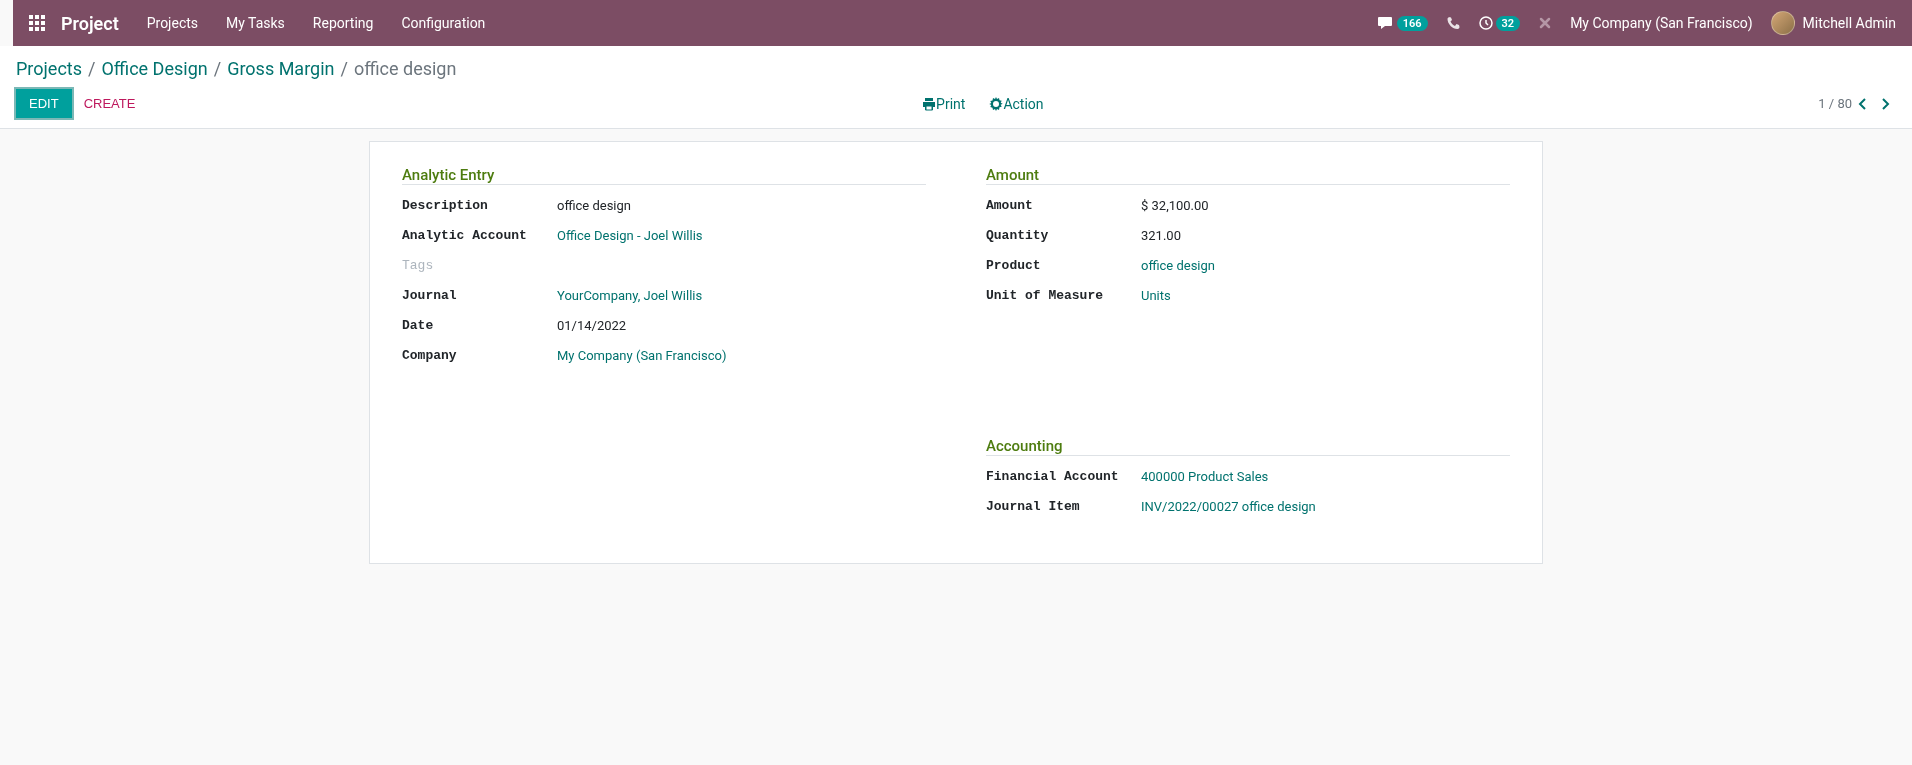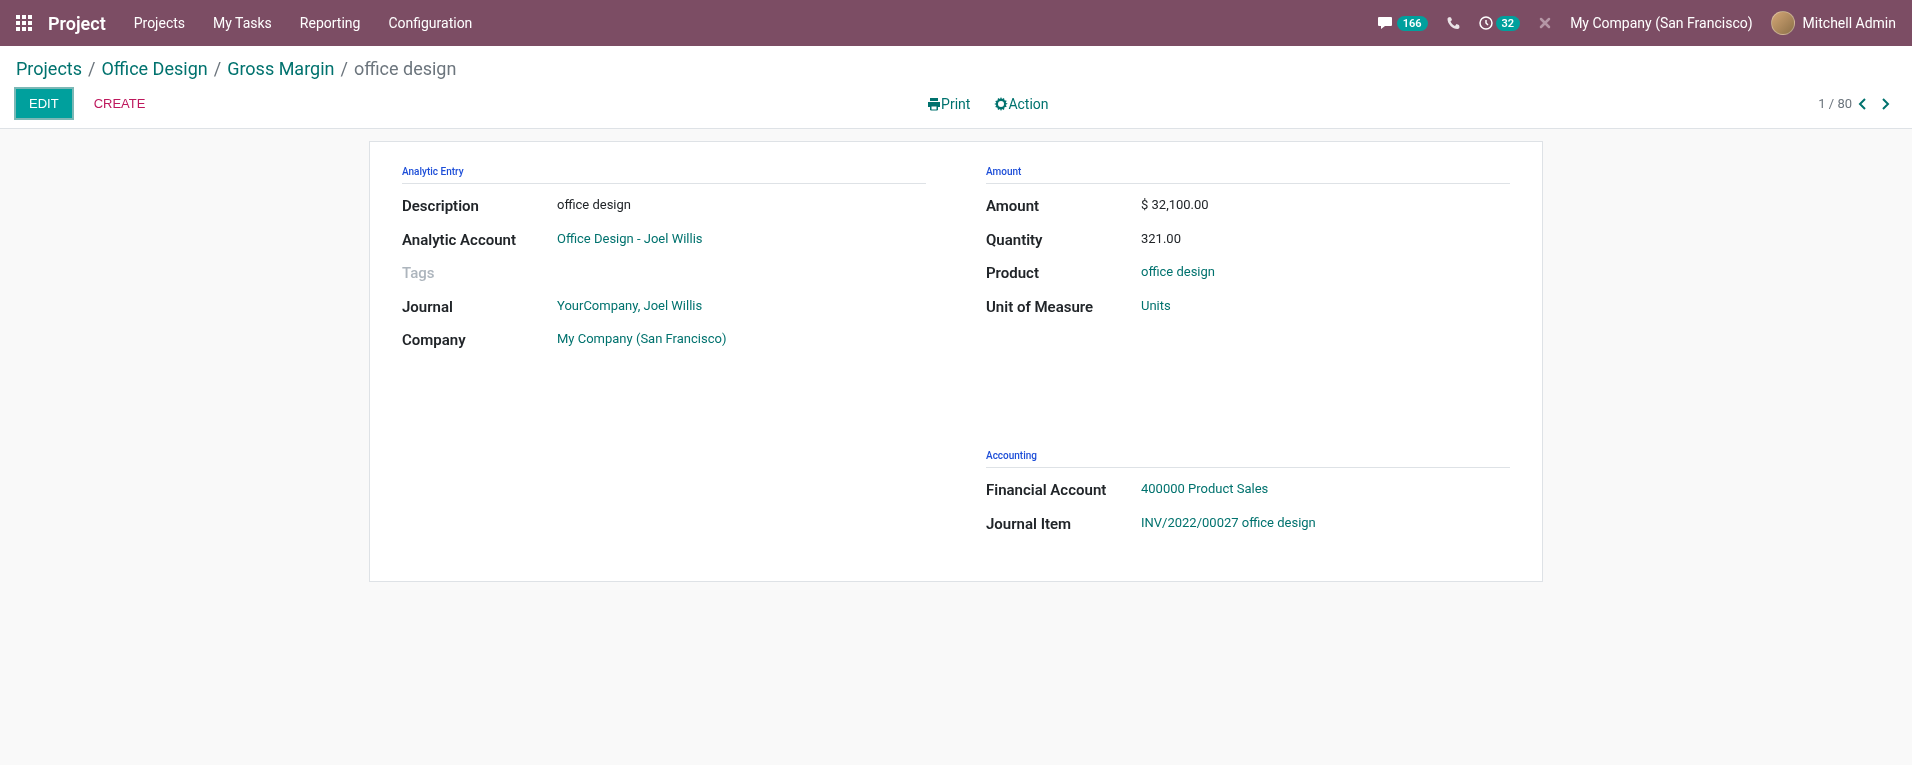--- a/index.html
+++ b/index.html
@@ -1,51 +1,51 @@
 <!DOCTYPE html>
 <html><head>
 <meta charset="utf-8">
 <style>
 * { margin: 0; padding: 0; box-sizing: border-box; }
 body { font-family: -apple-system, BlinkMacSystemFont, "Segoe UI", Roboto, "Helvetica Neue", Arial, sans-serif; font-size: 14px; color: #4c4c4c; background: #f9f9f9; }
-.topbar { background: #7c4d64; color: #fff; height: 46px; display: flex; align-items: center; padding: 0 16px; }
+.topbar { background: #7c4d64; color: #fff; height: 46px; display: flex; align-items: center; padding: 0 16px; margin-left: 13px; }
 .apps-icon { display: grid; grid-template-columns: repeat(3, 4px); grid-template-rows: repeat(3, 4px); gap: 2px; margin-right: 16px; cursor: pointer; }
 .apps-icon span { background: #fff; width: 4px; height: 4px; }
 .brand { font-size: 18px; font-weight: 600; margin-right: 28px; }
 .nav-items { display: flex; gap: 28px; }
 .nav-item { color: #fff; cursor: pointer; font-size: 14px; }
 .topbar-right { margin-left: auto; display: flex; align-items: center; gap: 18px; }
 .msg-icon { position: relative; cursor: pointer; display: flex; align-items: center; }
 .badge { background: #00a09d; color: #fff; border-radius: 10px; padding: 1px 6px; font-size: 11px; font-weight: 600; margin-left: 2px; }
 .phone-icon, .activity-icon, .x-icon { cursor: pointer; color: #fff; opacity: 0.85; font-size: 15px; }
 .company-name { cursor: pointer; font-size: 14px; }
 .user-block { display: flex; align-items: center; gap: 8px; cursor: pointer; justify-content: space-between; }
 .avatar { width: 24px; height: 24px; border-radius: 50%; background: linear-gradient(135deg, #d4a776 0%, #8b6f47 100%); border: 1px solid rgba(255,255,255,0.3); }
 .control-panel { background: #fff; border-bottom: 1px solid #dee2e6; padding: 12px 16px 10px; }
 .breadcrumbs { font-size: 18px; color: #6c757d; margin-bottom: 10px; display: flex; gap: 6px; align-items: center; flex-wrap: wrap; }
 .breadcrumbs a { color: #00726e; text-decoration: none; cursor: pointer; }
 .breadcrumbs .sep { color: #6c757d; }
 .breadcrumbs .current { color: #6c757d; }
 .cp-bottom { display: flex; align-items: center; }
-.cp-left { display: flex; gap: 10px; }
+.cp-left { display: flex; }
 .btn { border: none; cursor: pointer; font-size: 13px; padding: 6px 12px; font-weight: 500; }
 .btn-primary { background: #00a09d; color: #fff; border: 1px solid #00a09d; outline: 2px solid #7bb8b6; outline-offset: 0; }
 .btn-secondary { background: transparent; color: #be185d; }
 .cp-center { flex: 1; display: flex; justify-content: center; gap: 24px; }
 .cp-center-item { display: flex; align-items: center; color: #00726e; cursor: pointer; font-size: 14px; }
 .cp-right { display: flex; align-items: center; }
 .pager { color: #6c757d; font-size: 13px; }
 .pager-arrow { color: #00726e; cursor: pointer; font-size: 18px; padding: 0 6px; }
 .form-container { max-width: 1174px; margin: 12px auto; background: #fff; border: 1px solid #dee2e6; padding: 24px 32px 36px; }
 .form-columns { display: flex; gap: 60px; }
 .form-col { flex: 1; }
-.section-title { font-size: 10px; color: #1d4ed8; border-bottom: 1px solid #dee2e6; padding-bottom: 6px; margin-bottom: 10px; margin-top: 0; font-weight: 500; }
+.section-title { font-size: 15px; color: #4d7c0f; border-bottom: 1px solid #dee2e6; padding-bottom: 0; margin-bottom: 10px; margin-top: 0; font-weight: 500; }
 .section-title.spaced { margin-top: 130px; }
 .field-row { display: flex; margin-bottom: 8px; line-height: 1.7; }
-.field-label { width: 155px; font-weight: 600; color: #212529; font-size: 15px; flex-shrink: 0; }
+.field-label { width: 155px; font-weight: 600; color: #212529; font-size: 13px; flex-shrink: 0; font-family: Liberation Mono, monospace; }
 .field-label.muted { color: #adb5bd; font-weight: 500; }
 .field-value { color: #212529; font-size: 13px; }
 .field-value.link { color: #00726e; cursor: pointer; }
 svg { display: block; }
 </style>
 </head>
 <body>
 
 <div class="topbar">
   <div class="apps-icon">
@@ -158,20 +158,24 @@
       </div>
       <div class="field-row">
         <div class="field-label muted">Tags</div>
         <div class="field-value"></div>
       </div>
       <div class="field-row">
         <div class="field-label">Journal</div>
         <div class="field-value link">YourCompany, Joel Willis</div>
       </div>
       <div class="field-row">
+        <div class="field-label">Date</div>
+        <div class="field-value">01/14/2022</div>
+      </div>
+      <div class="field-row">
         <div class="field-label">Company</div>
         <div class="field-value link">My Company (San Francisco)</div>
       </div>
     </div>
     <div class="form-col">
       <div class="section-title">Amount</div>
       <div class="field-row">
         <div class="field-label">Amount</div>
         <div class="field-value">$ 32,100.00</div>
       </div>

